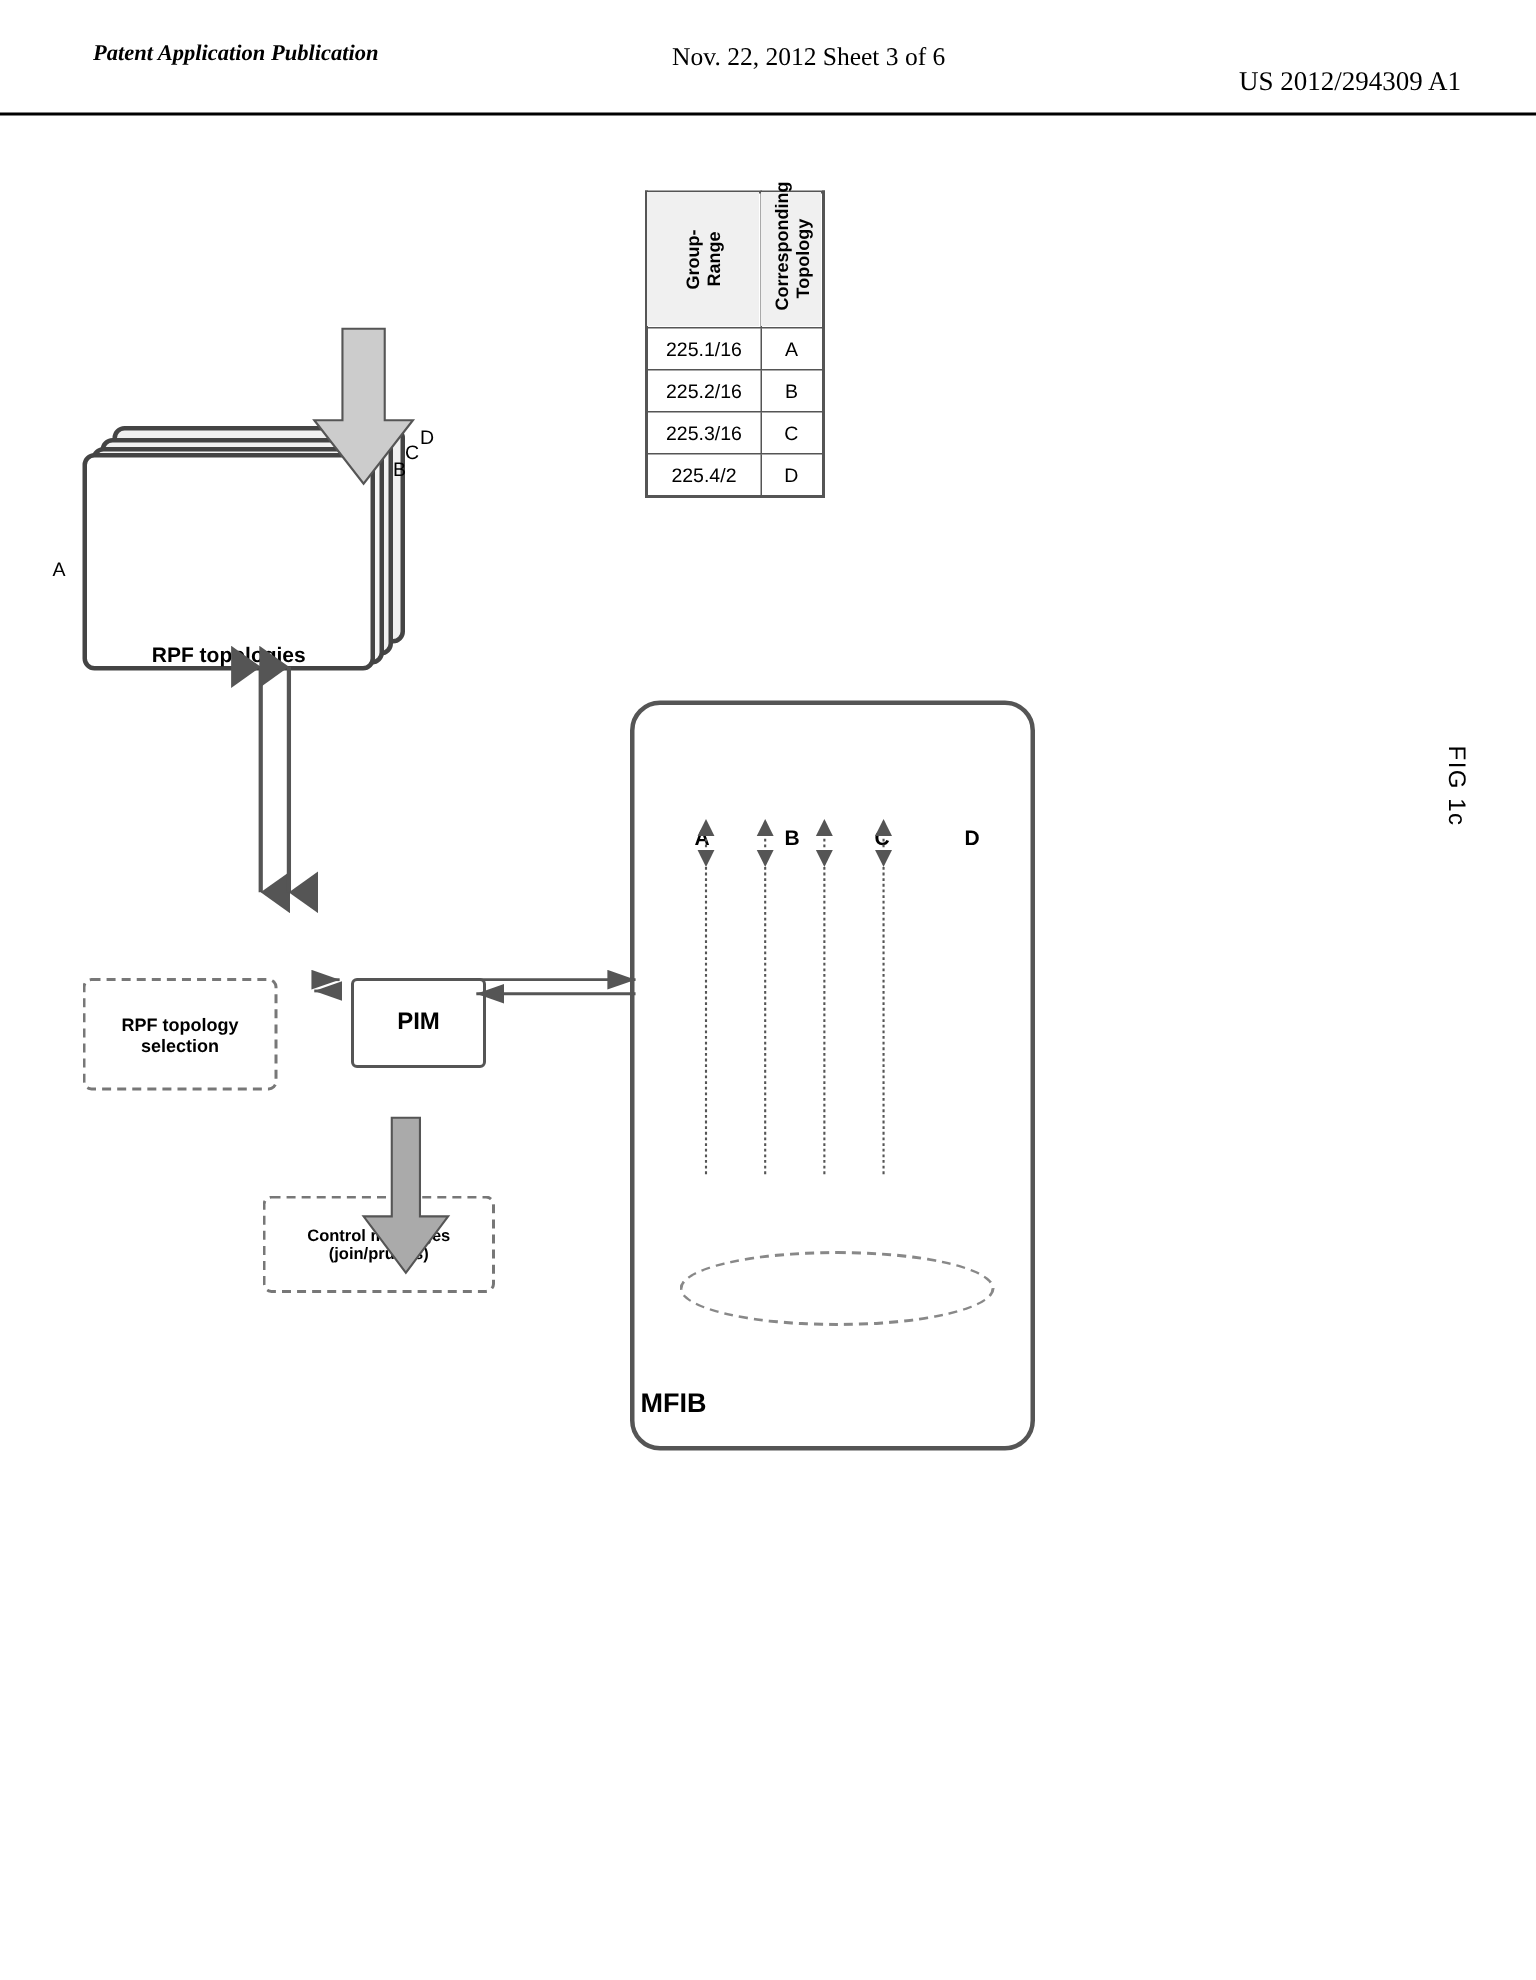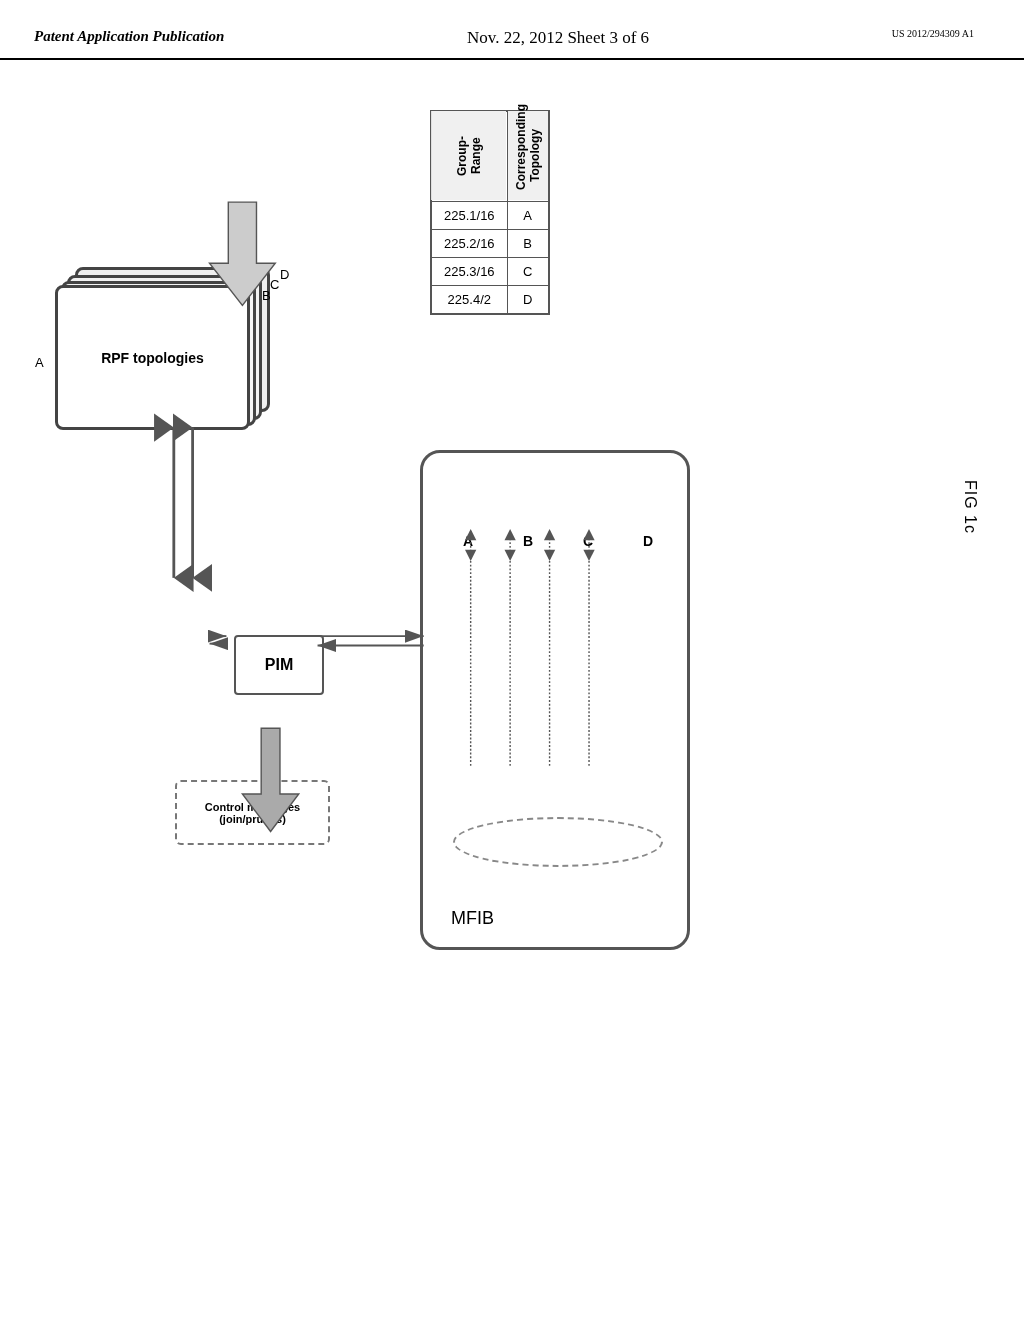--- a/index.html
+++ b/index.html
@@ -10,36 +10,37 @@
       font-family: 'Times New Roman', Times, serif;
       position: relative;
       overflow: hidden;
     }
 
     
     .header {
       display: flex;
       justify-content: space-between;
       align-items: flex-start;
-      padding: 28px 50px 0 34px;
+      padding: 28px 50px 0 62px;
       border-bottom: 2px solid #000;
       padding-bottom: 10px;
     }
     .header-left {
       font-size: 15px;
       font-weight: bold;
       font-style: italic;
     }
     .header-center {
       font-size: 17px;
       text-align: center;
     }
     .header-right {
-      font-size: 10px;
+      font-size: 18px;
       text-align: left;
+      margin-top: 16px;
     }
 
     
     .content {
       position: relative;
       width: 100%;
       height: calc(100% - 80px);
       margin-top: 20px;
     }
 
@@ -163,24 +164,24 @@
       left: 420px;
       width: 270px;
       height: 500px;
       border: 3px solid #555;
       border-radius: 20px;
       background: #fff;
     }
     .mfib-label {
       position: absolute;
       bottom: 18px;
-      left: 28px;
+      left: 4px;
       font-size: 18px;
       font-family: Arial, sans-serif;
-      font-weight: normal;
+      font-weight: bold;
     }
 
     
     .mfib-ellipse {
       position: absolute;
       bottom: 80px;
       left: 30px;
       width: 210px;
       height: 50px;
       border: 2px dashed #888;
@@ -239,30 +240,33 @@
 
 
   <div style="position:absolute;top:205px;left:55px;">
 
     <div style="position:absolute;top:-18px;left:20px;width:195px;height:145px;border:3px solid #444;border-radius:8px;background:#f0f0f0;"></div>
 
     <div style="position:absolute;top:-10px;left:12px;width:195px;height:145px;border:3px solid #444;border-radius:8px;background:#f2f2f2;"></div>
 
     <div style="position:absolute;top:-4px;left:6px;width:195px;height:145px;border:3px solid #444;border-radius:8px;background:#f5f5f5;"></div>
 
-    <div style="position:absolute;top:0px;left:0px;width:195px;height:145px;border:3px solid #444;border-radius:8px;background:#fff;display:flex;align-items:center;justify-content:center;font-size:14px;font-family:Arial,sans-serif;font-weight:bold;">
+    <div style="position:absolute;top:0px;left:0px;width:195px;height:145px;border:3px solid #444;border-radius:8px;background:#fff;display:flex;align-items:flex-end;justify-content:center;font-size:14px;font-family:Arial,sans-serif;font-weight:bold;">
       <span>RPF topologies</span>
     </div>
 
     <span style="position:absolute;top:-18px;left:225px;font-size:13px;font-family:Arial,sans-serif;">D</span>
     <span style="position:absolute;top:-8px;left:215px;font-size:13px;font-family:Arial,sans-serif;">C</span>
     <span style="position:absolute;top:3px;left:207px;font-size:13px;font-family:Arial,sans-serif;">B</span>
     <span style="position:absolute;top:70px;left:-20px;font-size:13px;font-family:Arial,sans-serif;">A</span>
   </div>
 
+  <div class="rpf-selection-box" style="position:absolute;top:555px;left:55px;">
+    <span>RPF topology selection</span>
+  </div>
 
   <div class="pim-box" style="position:absolute;top:555px;left:210px;">
     <span>PIM</span>
   </div>
 
   <div class="control-msg-box" style="position:absolute;top:700px;left:175px;">
     <span>Control messages (join/prunes)</span>
   </div>
 
   <div class="mfib-box">

